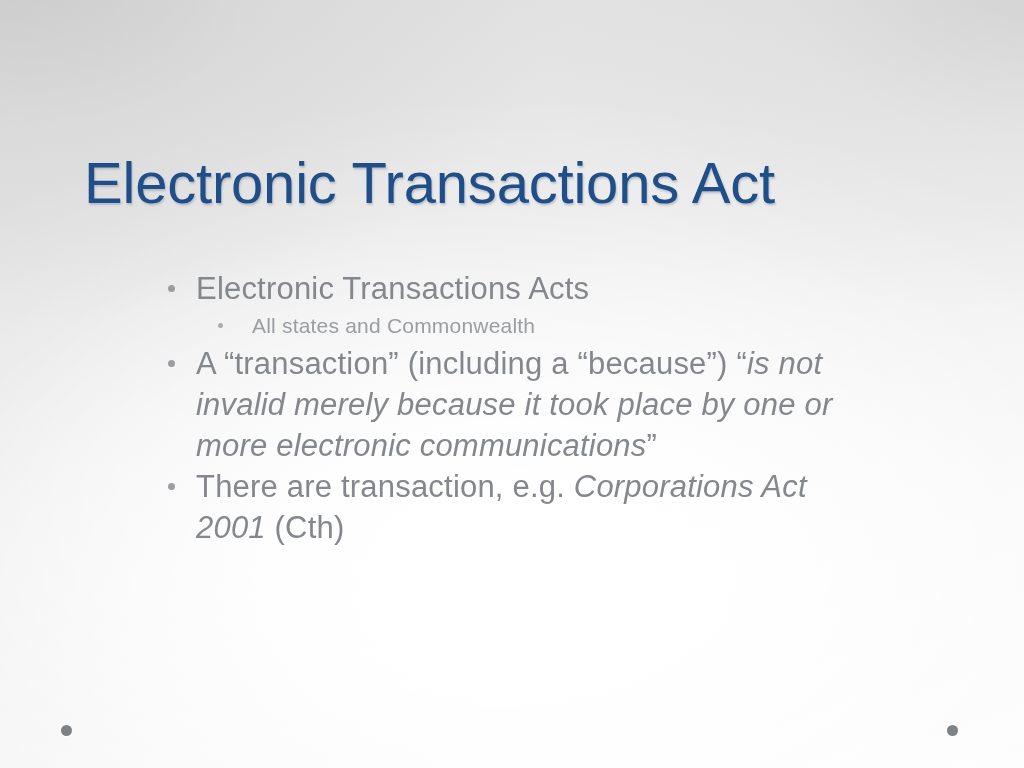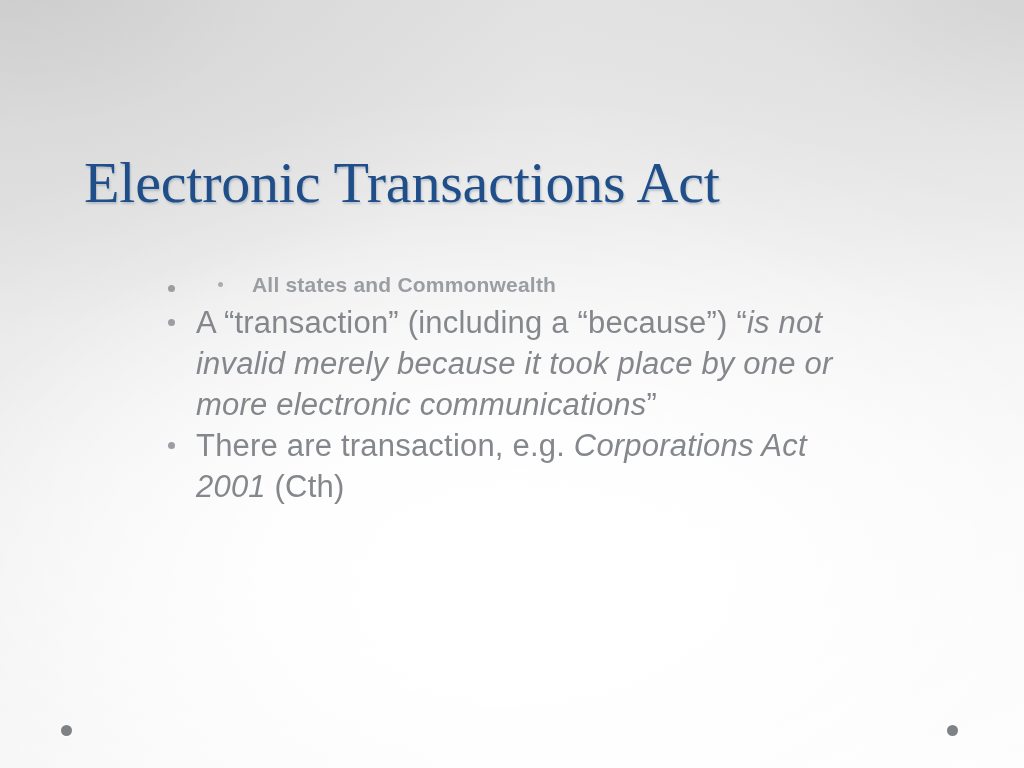--- a/index.html
+++ b/index.html
@@ -54,21 +54,21 @@
                 rgba(212,212,212,0.32) 48%,
                 rgba(224,224,224,0) 100%);
   }
 
   
   .title {
     position: absolute;
     left: 84px;
     top: 114px;
     width: 860px;
-    font-family: Liberation Serif, serif;
+    font-family: Liberation Sans, sans-serif;
     font-size: 58px;
     line-height: 1.05;
     font-weight: 400;
     color: #1f4e88;
     letter-spacing: -0.2px;
     text-shadow: 1px 2px 2px rgba(150,160,175,0.55);
     white-space: nowrap;
   }
 
   
@@ -98,21 +98,21 @@
     border-radius: 50%;
     background: #9a9da1;
   }
 
   .bullet-l2 {
     position: relative;
     padding-left: 92px;
     font-size: 21px;
     line-height: 34px;
     color: #9a9da1;
-    font-weight: 700;
+    font-weight: 400;
     letter-spacing: 0.2px;
   }
   .bullet-l2 > .dot {
     position: absolute;
     left: 58px;
     top: 14px;
     width: 5px;
     height: 5px;
     border-radius: 50%;
     background: #a9acb0;
@@ -141,20 +141,21 @@
   <div class="bg-glow"></div>
   <div class="bg-vignette-tl"></div>
   <div class="bg-vignette-tr"></div>
 
   <h1 class="title">Electronic Transactions Act</h1>
 
   <div class="body-block">
 
     <div class="bullet-l1">
       <span class="dot"></span>
+      <span>Electronic Transactions Acts</span>
     </div>
 
     <div class="bullet-l2">
       <span class="dot"></span>
       <span>All states and Commonwealth</span>
     </div>
 
     <div class="bullet-l1">
       <span class="dot"></span>
       <span>A “transaction” (including a “because”) “</span><span class="it">is not invalid merely because it took place by one or more electronic communications</span><span>”</span>

